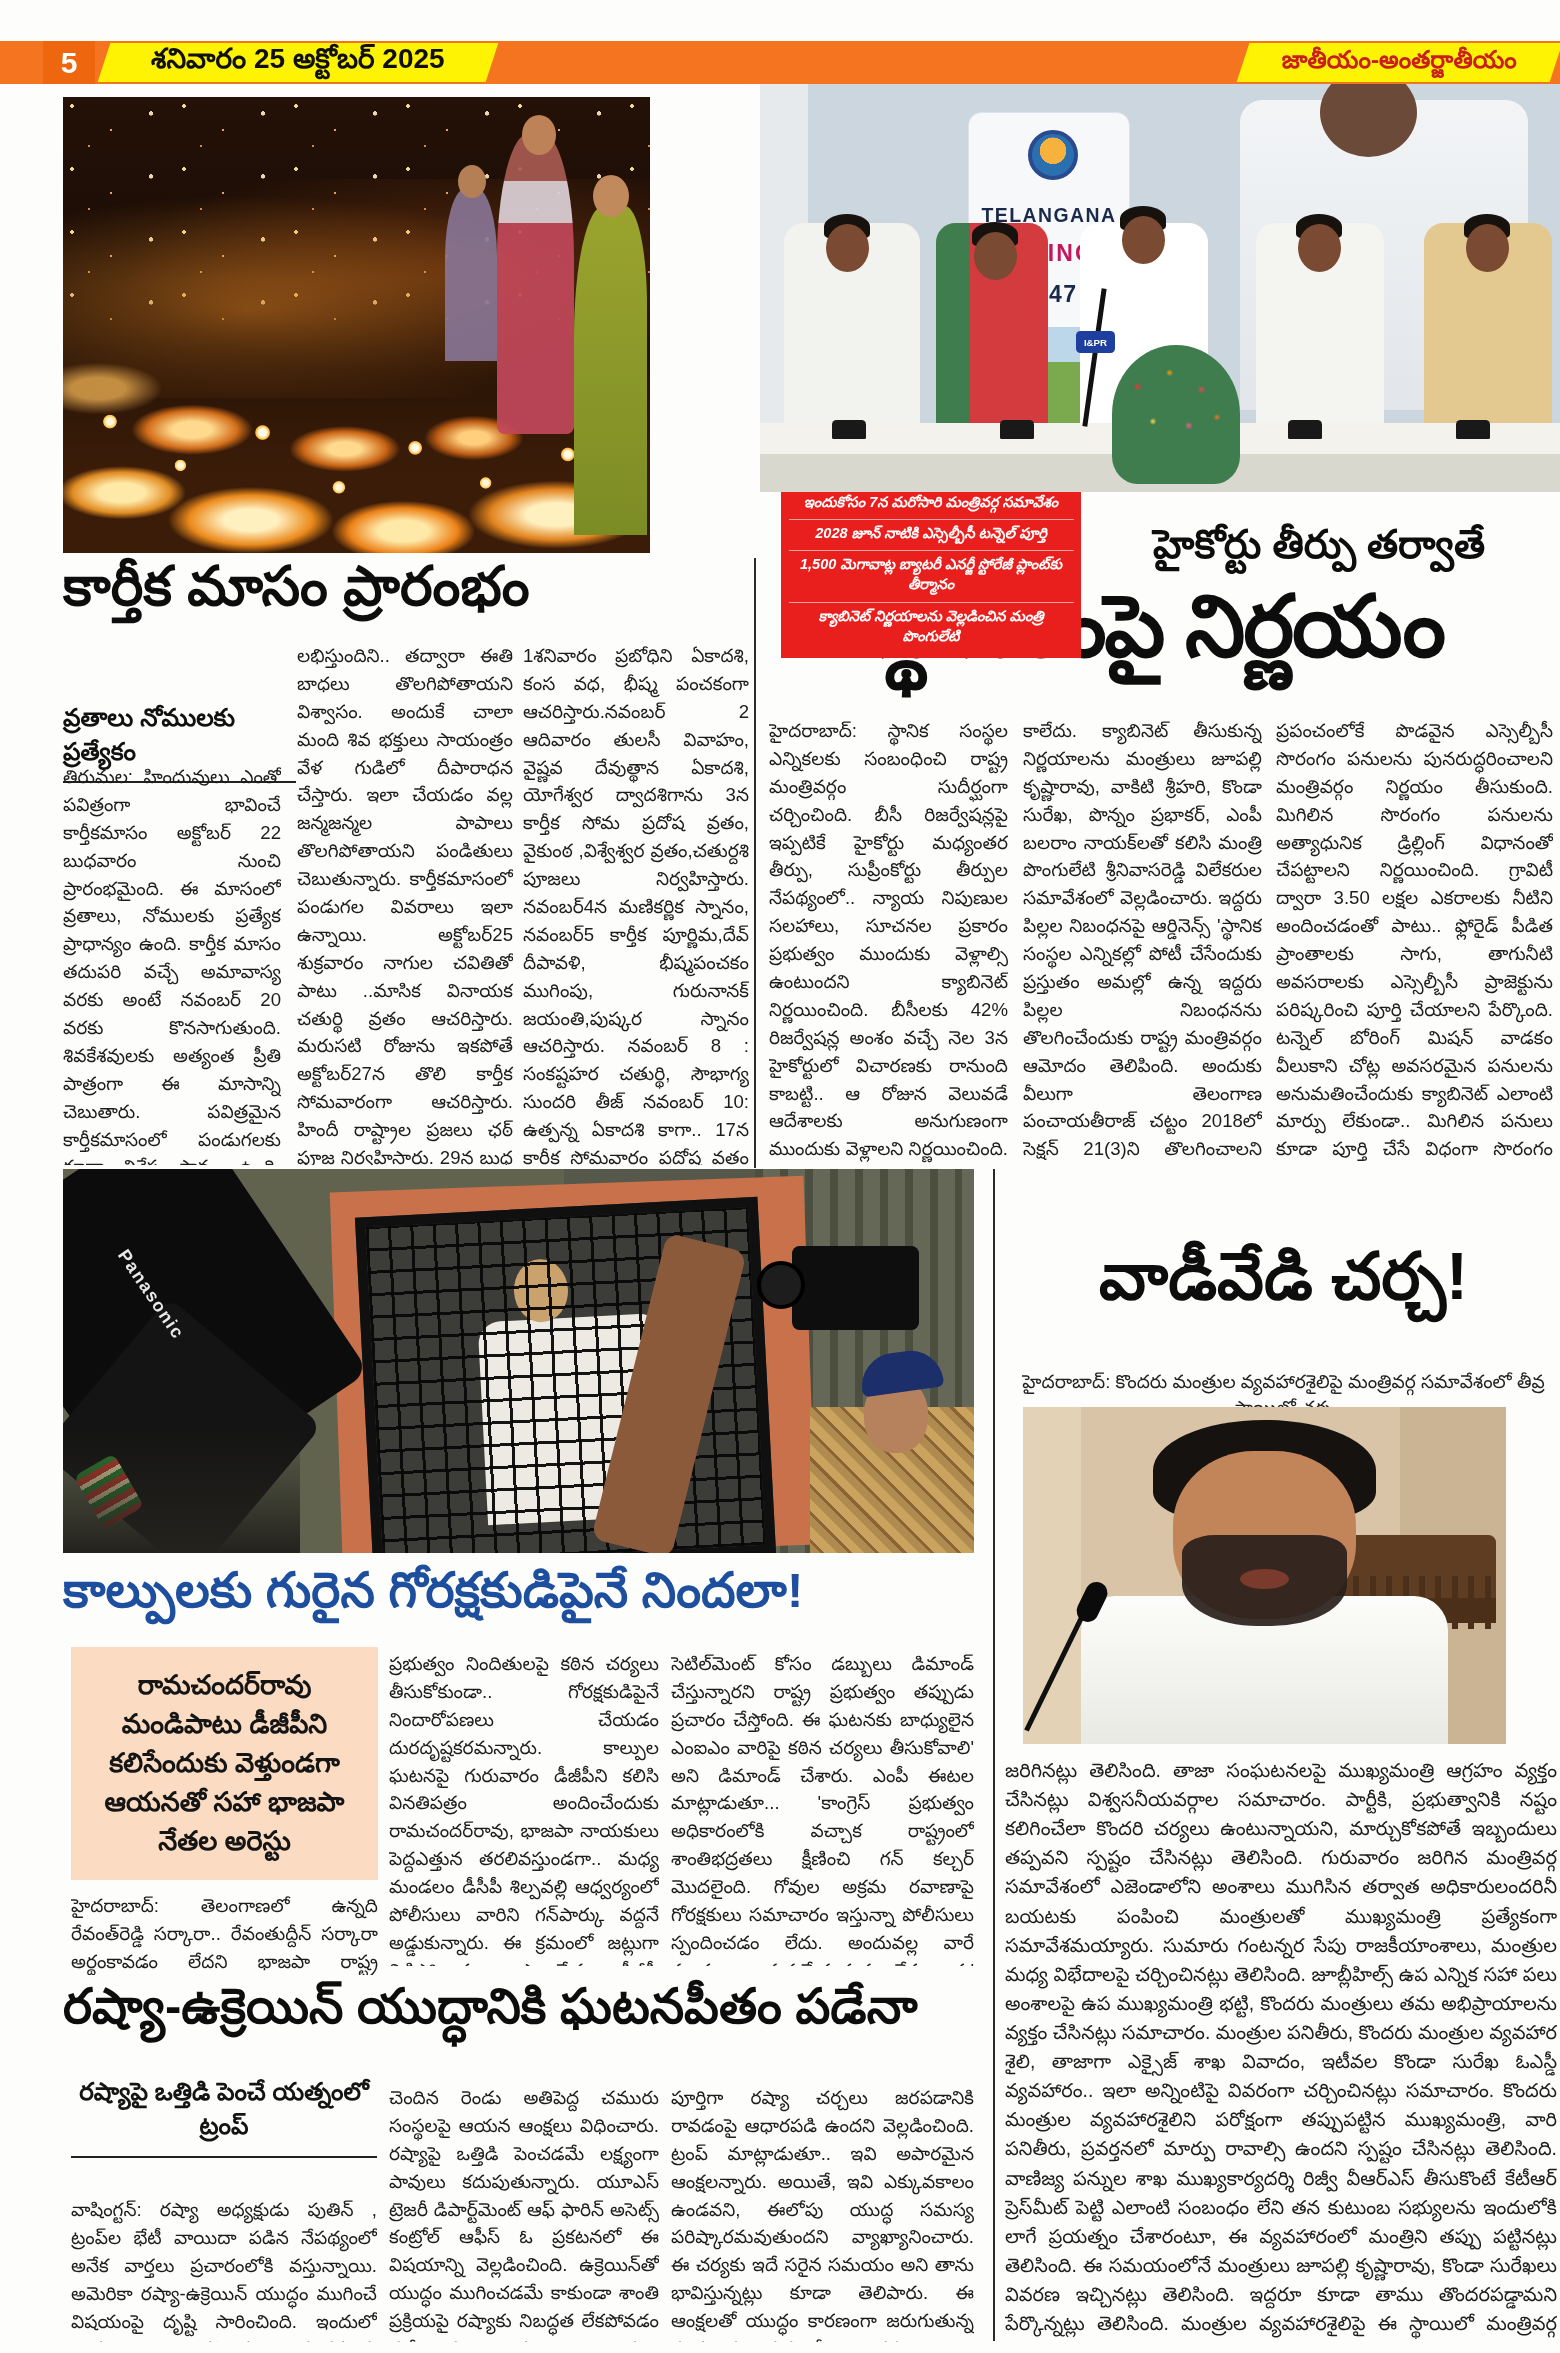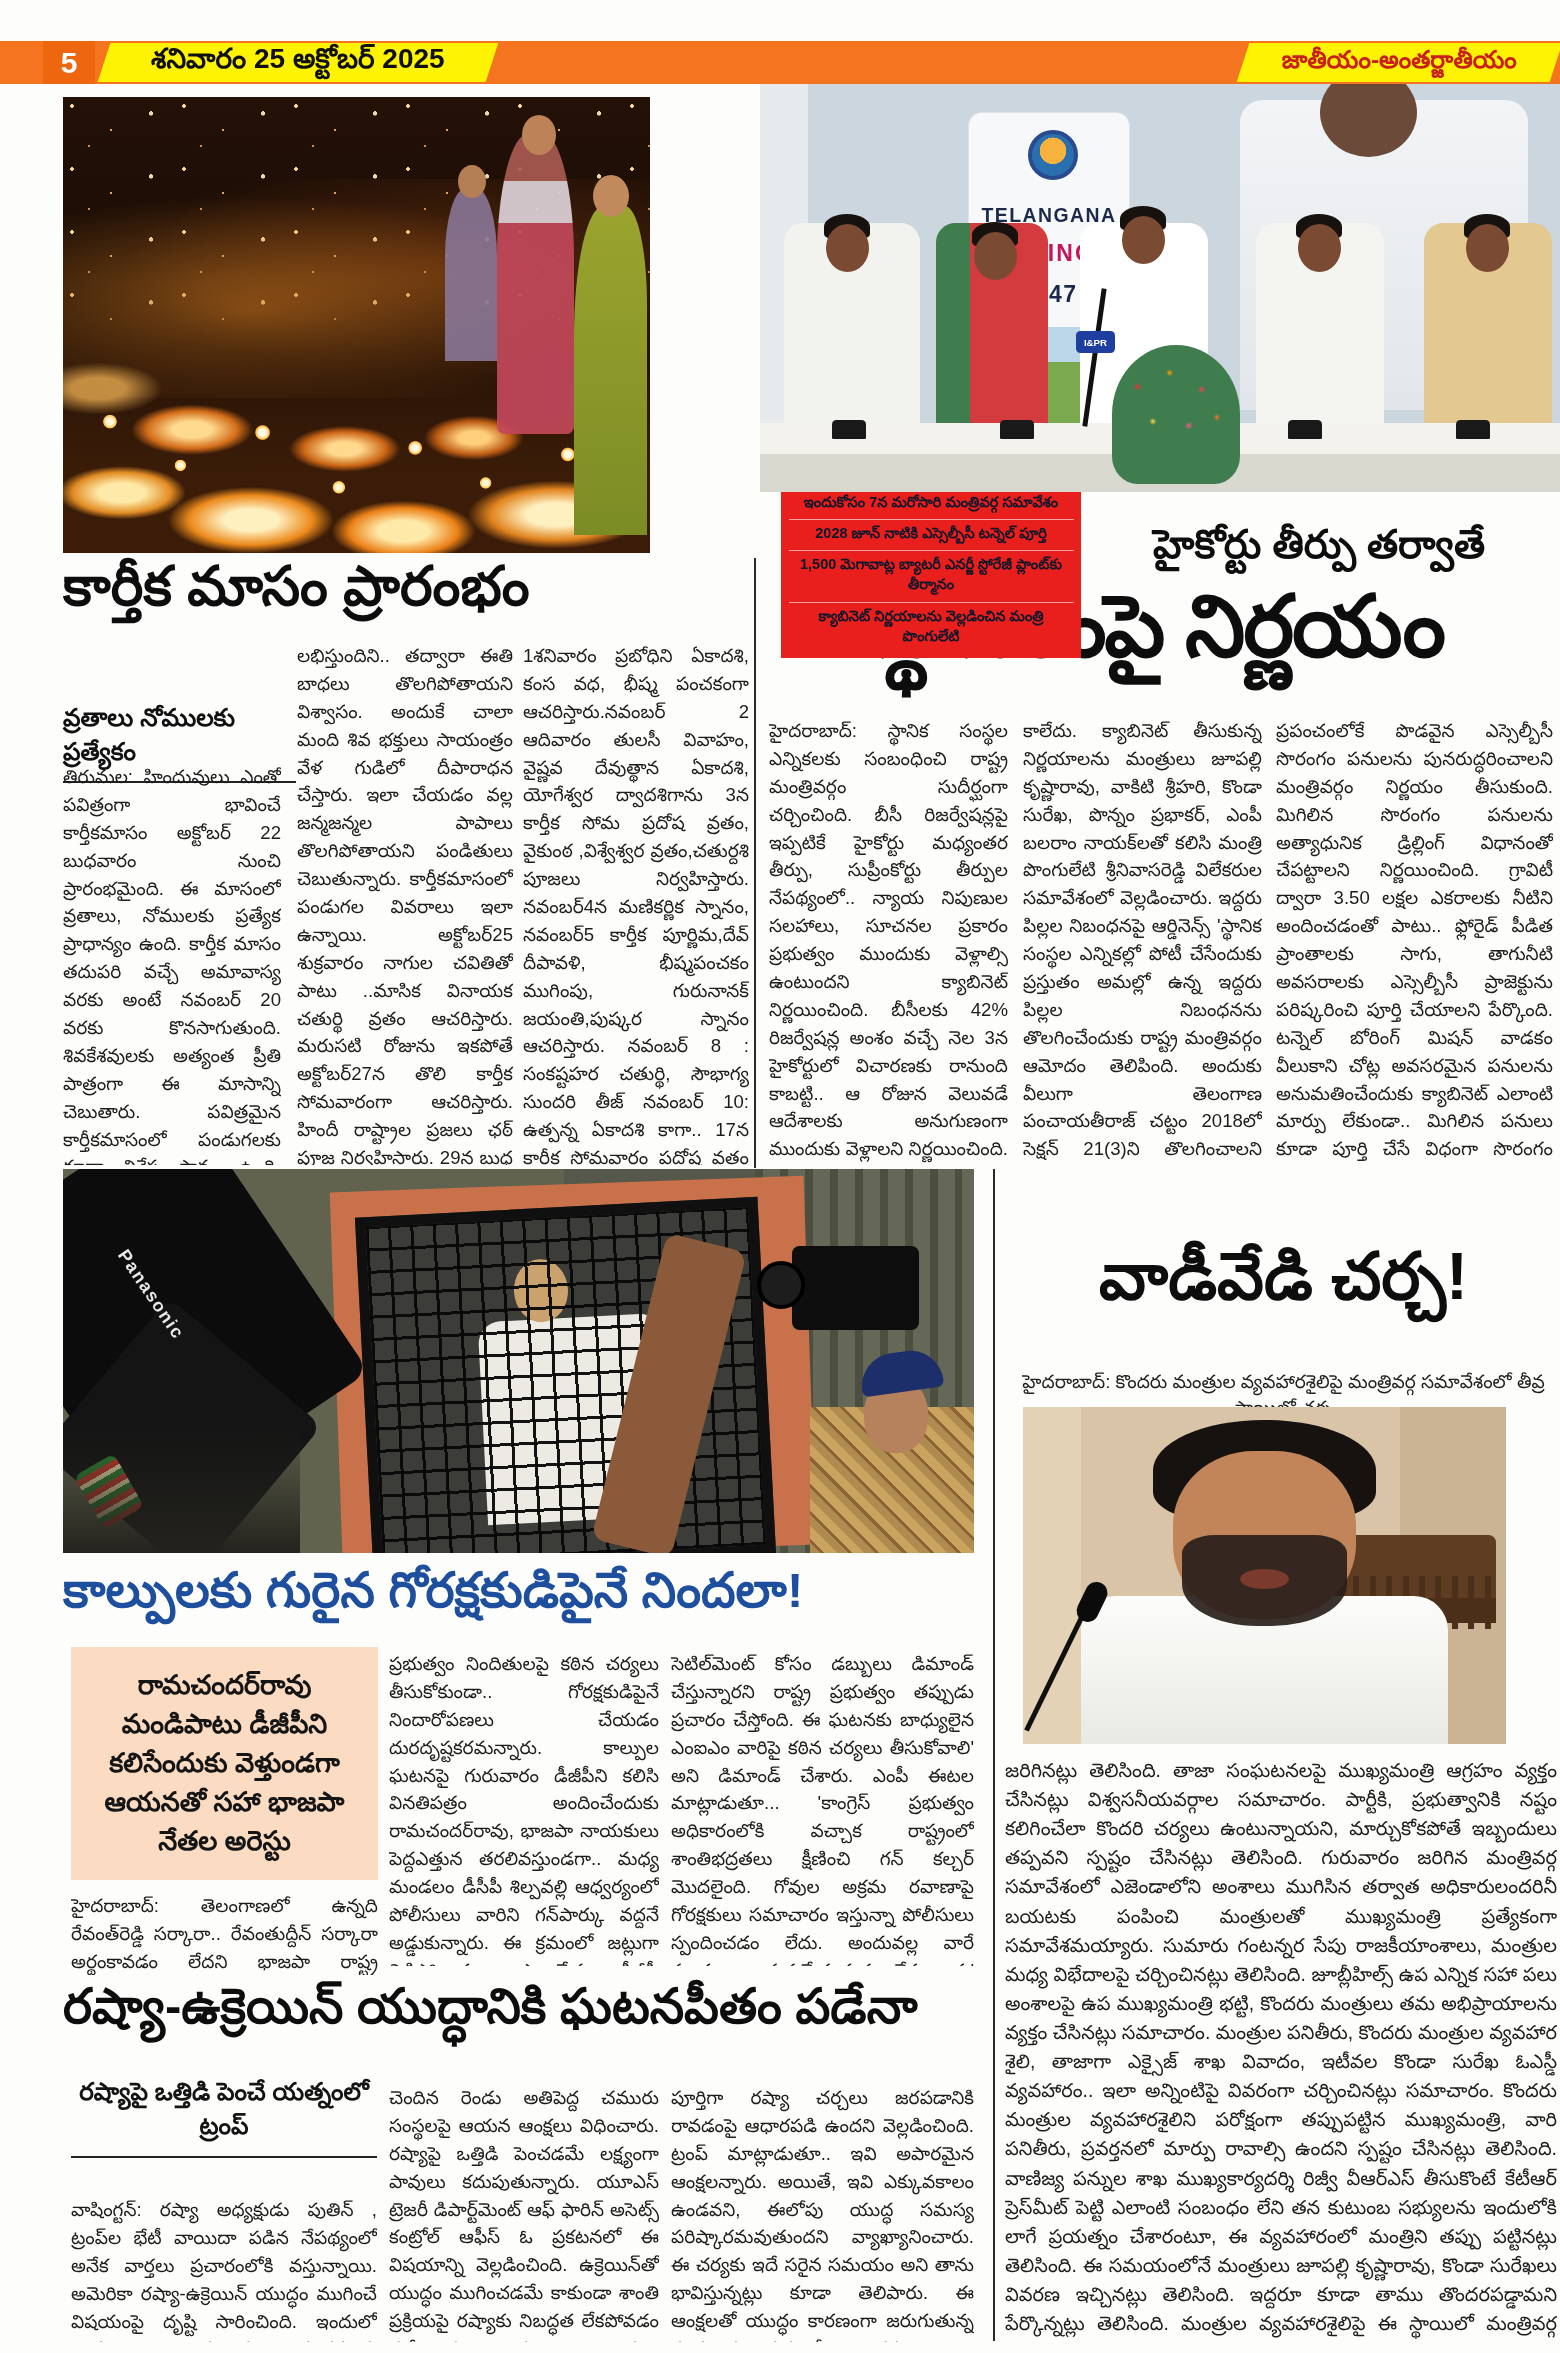--- a/index.html
+++ b/index.html
@@ -125,22 +125,22 @@
      background:repeating-linear-gradient(90deg,#4c2f18 0 6px,transparent 6px 16.4px);}
   .cm-shirt{left:12%;top:56%;width:76%;height:44%;background:linear-gradient(#fcfcfa,#e9e9e4);border-radius:34px 34px 0 0;}
   .cm-hair{left:27%;top:4%;width:46%;height:30%;border-radius:50% 50% 30% 30%;background:#161210;}
   .cm-face{left:31%;top:13%;width:38%;height:50%;border-radius:44%;background:#c2855a;}
   .cm-beard{left:33%;top:38%;width:34%;height:27%;border-radius:20% 20% 46% 46%;background:#29201b;opacity:.92;}
   .cm-mouth{left:45%;top:48%;width:10%;height:6%;border-radius:50%;background:#7a3b2c;}
   .cm-mic{left:6%;bottom:2%;width:5.2px;height:38%;background:#101010;transform:rotate(26deg);}
   .cm-michead{left:12%;bottom:36%;width:22.4px;height:42px;border-radius:12px;background:#0b0b0b;transform:rotate(26deg);}
   
   .c-redbox{left:781px;top:484px;width:300px;background:#e81f1d;z-index:4;padding:4.5px 7.5px;box-sizing:border-box;}
-  .c-redbox .line{color:#0f172a;font-weight:700;font-size:14.5px;text-align:center;padding:5.2px 1.5px;
-                  border-bottom:0.7px solid rgba(255,255,255,.6);}
+  .c-redbox .line{color:#ffffff;font-weight:700;font-size:14.5px;text-align:center;padding:5.2px 1.5px;
+                  border-bottom:0.7px solid rgba(255,255,255,.6);font-style:italic;}
   .c-redbox .line:last-child{border-bottom:none;}
   .c-kicker{left:1084px;top:522px;width:470px;font-size:40px;text-align:center;}
   .c-headline{left:760px;top:581px;width:800px;font-size:86px;text-align:center;letter-spacing:-2.2px;line-height:1.05;}
   
   .vrule{width:1.5px;background:#2b2b2b;}
   
   .ar-headline{left:63px;top:1564px;width:911px;font-size:49px;color:#1d4f9e;line-height:1.1;}
   .ar-box{left:71px;top:1647px;width:307px;height:233px;background:#fbdcc3;display:flex;align-items:center;justify-content:center;
           padding:9px 13.4px;box-sizing:border-box;}
   .ar-box span{font-size:27px;font-weight:800;color:#151515;text-align:center;line-height:1.45;}

